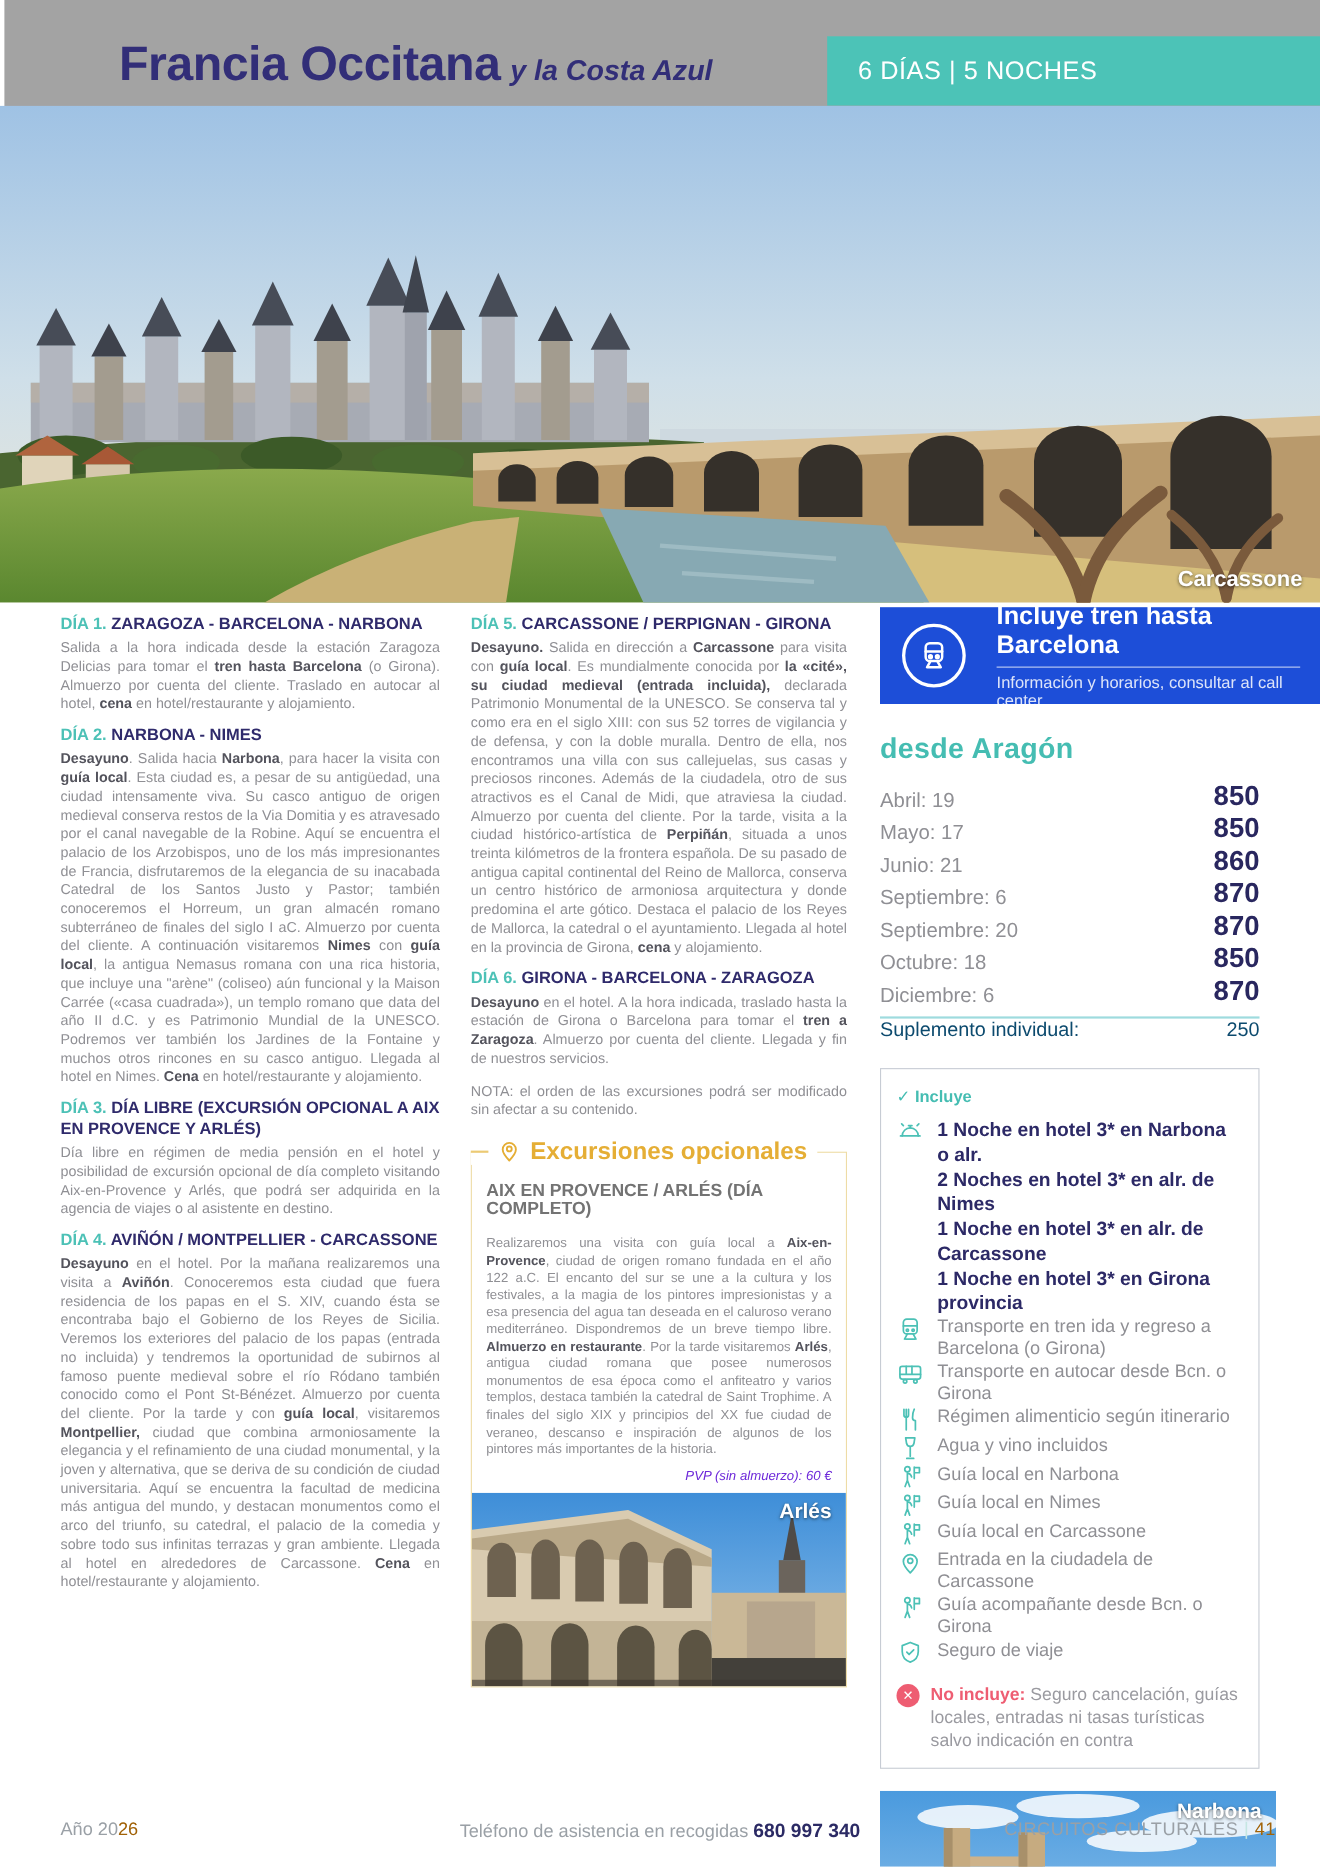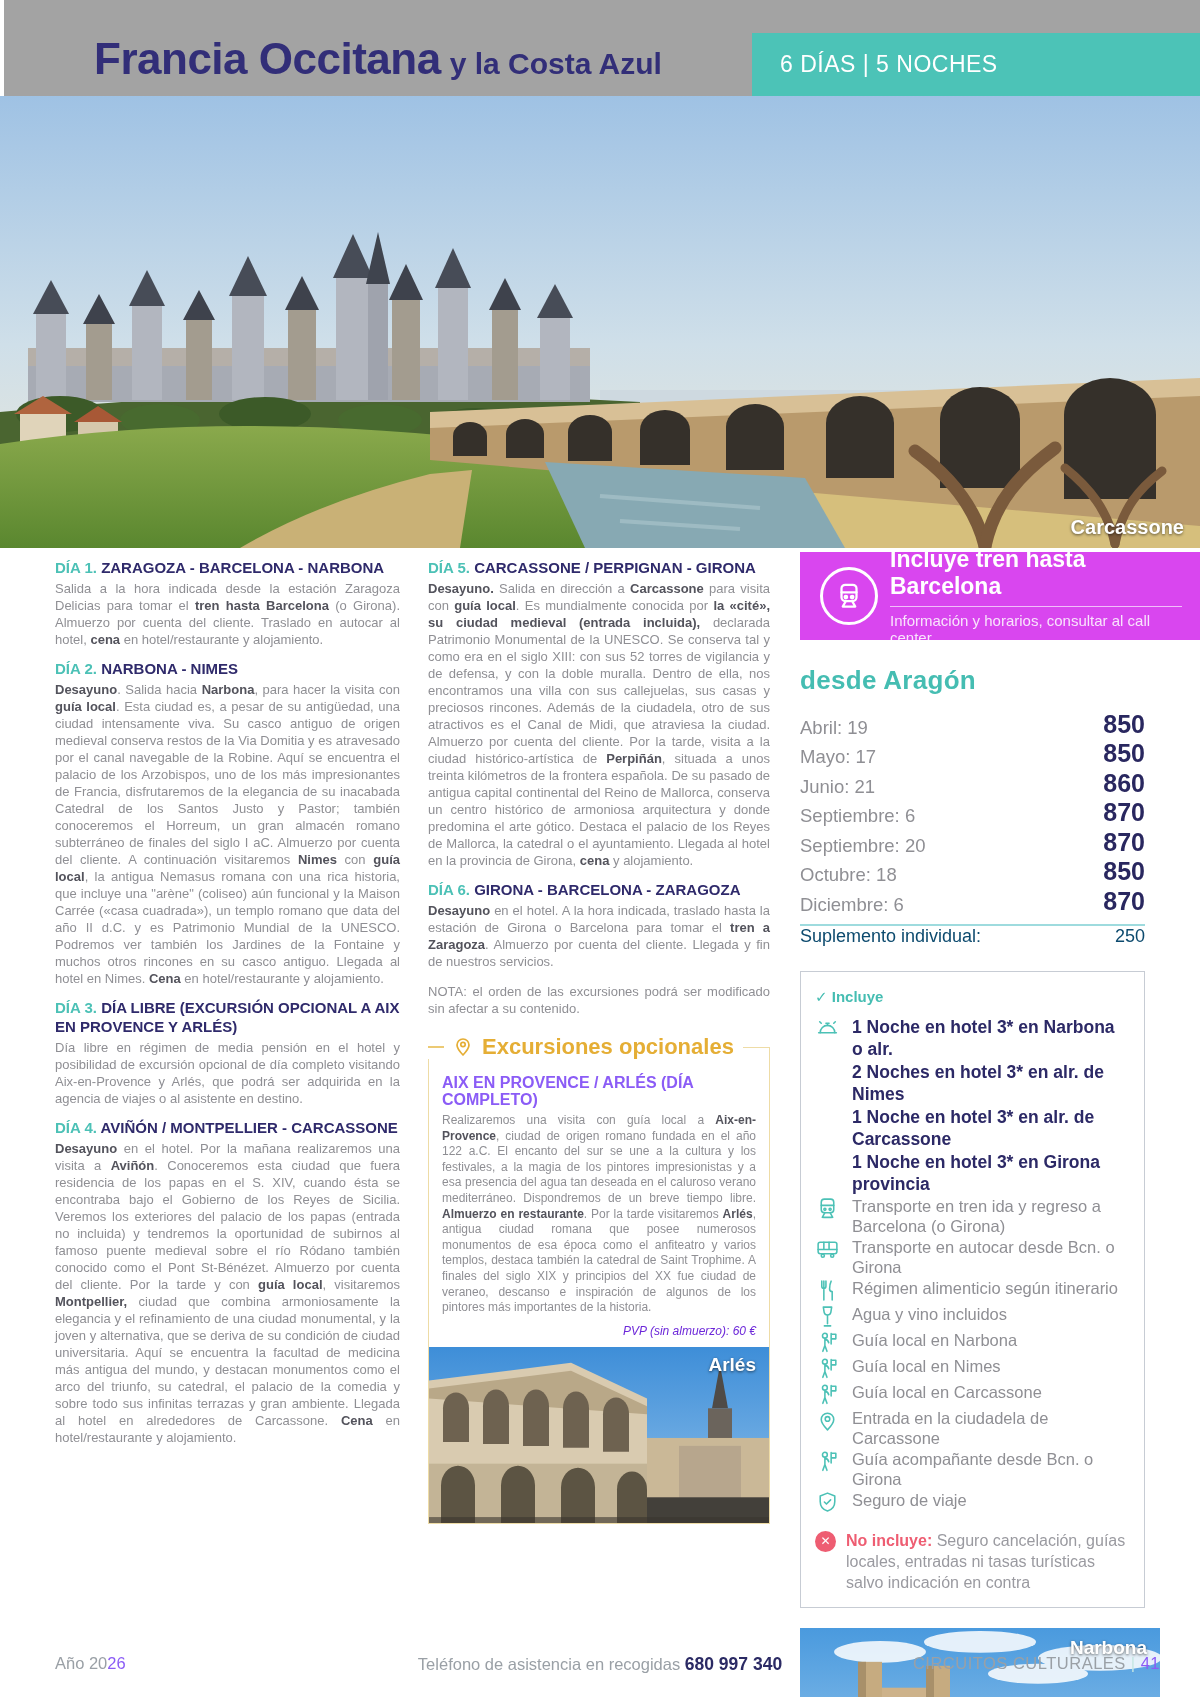--- a/index.html
+++ b/index.html
@@ -3,21 +3,21 @@
 <meta charset="utf-8">
 <style>
   html,body{margin:0;padding:0;background:#fff;}
   .page{position:relative;width:1200px;height:1697px;background:#fff;overflow:hidden;
         font-family:"Liberation Sans","DejaVu Sans",sans-serif;-webkit-font-smoothing:antialiased;}
   
   .hdr{position:absolute;top:0;left:4px;width:100%;height:116px;background:#a3a3a3;}
   .hdr-title{position:absolute;left:0;top:0;width:748px;height:96px;display:flex;align-items:baseline;
              justify-content:center;color:#322e78;white-space:nowrap;padding-top:34px;box-sizing:border-box;}
   .t1{font-size:44px;font-weight:bold;letter-spacing:-0.5px;}
-  .t2{font-size:30px;font-weight:bold;margin-left:9px;}
+  .t2{font-size:26px;font-weight:bold;margin-left:9px;font-style:italic;}
   .badge{position:absolute;left:748px;right:0;top:33px;height:63px;background:#4cc3b7;color:#fff;
          display:flex;align-items:center;padding-left:28px;font-size:23px;letter-spacing:.5px;}
   
   .hero{position:absolute;top:96px;left:0;width:1200px;height:452px;overflow:hidden;}
   .hero svg,.ph svg{display:block;width:100%;height:100%;}
   .cap{position:absolute;color:#fff;font-weight:bold;text-shadow:0 1px 3px rgba(0,0,0,.6);font-size:19px;}
   .cap-hero{right:16px;bottom:9px;font-size:20px;}
   .cap-tr{top:9px;right:13px;}
   
   .col{position:absolute;top:558px;color:#8f8f94;font-size:13px;line-height:17px;text-align:justify;}
@@ -28,28 +28,28 @@
   .dnum{color:#4cc1b6;}
   .day p{margin:0;}
   .bb{font-weight:bold;color:#53535c;}
   .nota{margin:13px 0 0;}
   
   .exc-box{position:relative;margin-top:30px;border:1px solid #eedca6;padding:12px 13px 0;}
   .exc-head{position:absolute;top:-14px;left:-1px;background:#fff;padding-right:9px;display:flex;
             align-items:center;gap:7px;color:#e5ae35;font-weight:bold;font-size:22px;}
   .exc-dash{width:16px;height:0;border-top:2px solid #ecca74;}
   .exc-head svg{width:24px;height:24px;stroke:#e5ae35;fill:none;stroke-width:1.7;stroke-linecap:round;stroke-linejoin:round;}
-  .exc-sub{font-size:16px;font-weight:bold;color:#8b5cf6;margin:14px 0 5px;text-align:left;}
+  .exc-sub{font-size:16px;font-weight:bold;color:#737373;margin:14px 0 15px;text-align:left;}
   .exc-body{font-size:12px;line-height:15.6px;margin:0;}
   .pvp{font-style:italic;color:#6d28d9;text-align:right;font-size:12px;margin:7px 0 7px;}
   .ph{position:relative;}
   .ph-arles{margin:0 -13px;height:176px;}
   
   .sidebar{position:absolute;left:800px;top:552px;width:400px;}
-  .banner{height:88px;background:#d946ef;display:flex;align-items:center;gap:12px;padding:0 18px 0 20px;
+  .banner{height:88px;background:#1d4ed8;display:flex;align-items:center;gap:28px;padding:0 18px 0 20px;
           box-sizing:border-box;color:#fff;}
   .banner-icon{width:52px;height:52px;border:3px solid #fff;border-radius:50%;display:flex;align-items:center;
                justify-content:center;flex:none;}
   .banner-icon svg{width:30px;height:30px;stroke:#fff;fill:none;stroke-width:1.8;stroke-linecap:round;stroke-linejoin:round;}
   .b-text{flex:1;}
   .b-title{font-size:23px;font-weight:bold;padding-bottom:6px;border-bottom:1px solid rgba(255,255,255,.65);}
   .b-sub{font-size:15px;color:rgba(255,255,255,.85);padding-top:5px;}
   .side-inner{width:345px;}
   .from{color:#45bdb2;font-size:26px;font-weight:bold;margin:25px 0 13px;letter-spacing:.3px;}
   .price-row{display:flex;justify-content:space-between;align-items:flex-end;height:29.5px;}
@@ -70,21 +70,21 @@
   .noincl b{color:#ee5d72;}
   .x-ic{flex:none;width:21px;height:21px;border-radius:50%;background:#ee5d72;color:#fff;display:flex;
         align-items:center;justify-content:center;font-size:12px;font-weight:bold;margin-top:1px;}
   .ph-nar{width:360px;height:197px;margin-top:20px;}
   
   .ftr{position:absolute;left:0;right:0;top:1654px;height:26px;font-size:16.5px;color:#9aa0a6;}
   .f-left{position:absolute;left:55px;top:0;}
   .f-center{position:absolute;left:0;right:0;top:0;text-align:center;}
   .f-center b{color:#2b2a64;font-size:17.5px;}
   .f-right{position:absolute;right:40px;top:0;letter-spacing:.5px;}
-  .teal{color:#8b5cf6;margin-top:16px;}
+  .teal{color:#a16207;margin-top:16px;}
   .sep{color:#c4e6e2;padding:0 5px;}
 </style>
 </head>
 <body>
 
 <div class="page">
 
   <div class="hdr">
     <div class="hdr-title">
       <span class="t1">Francia Occitana</span>

